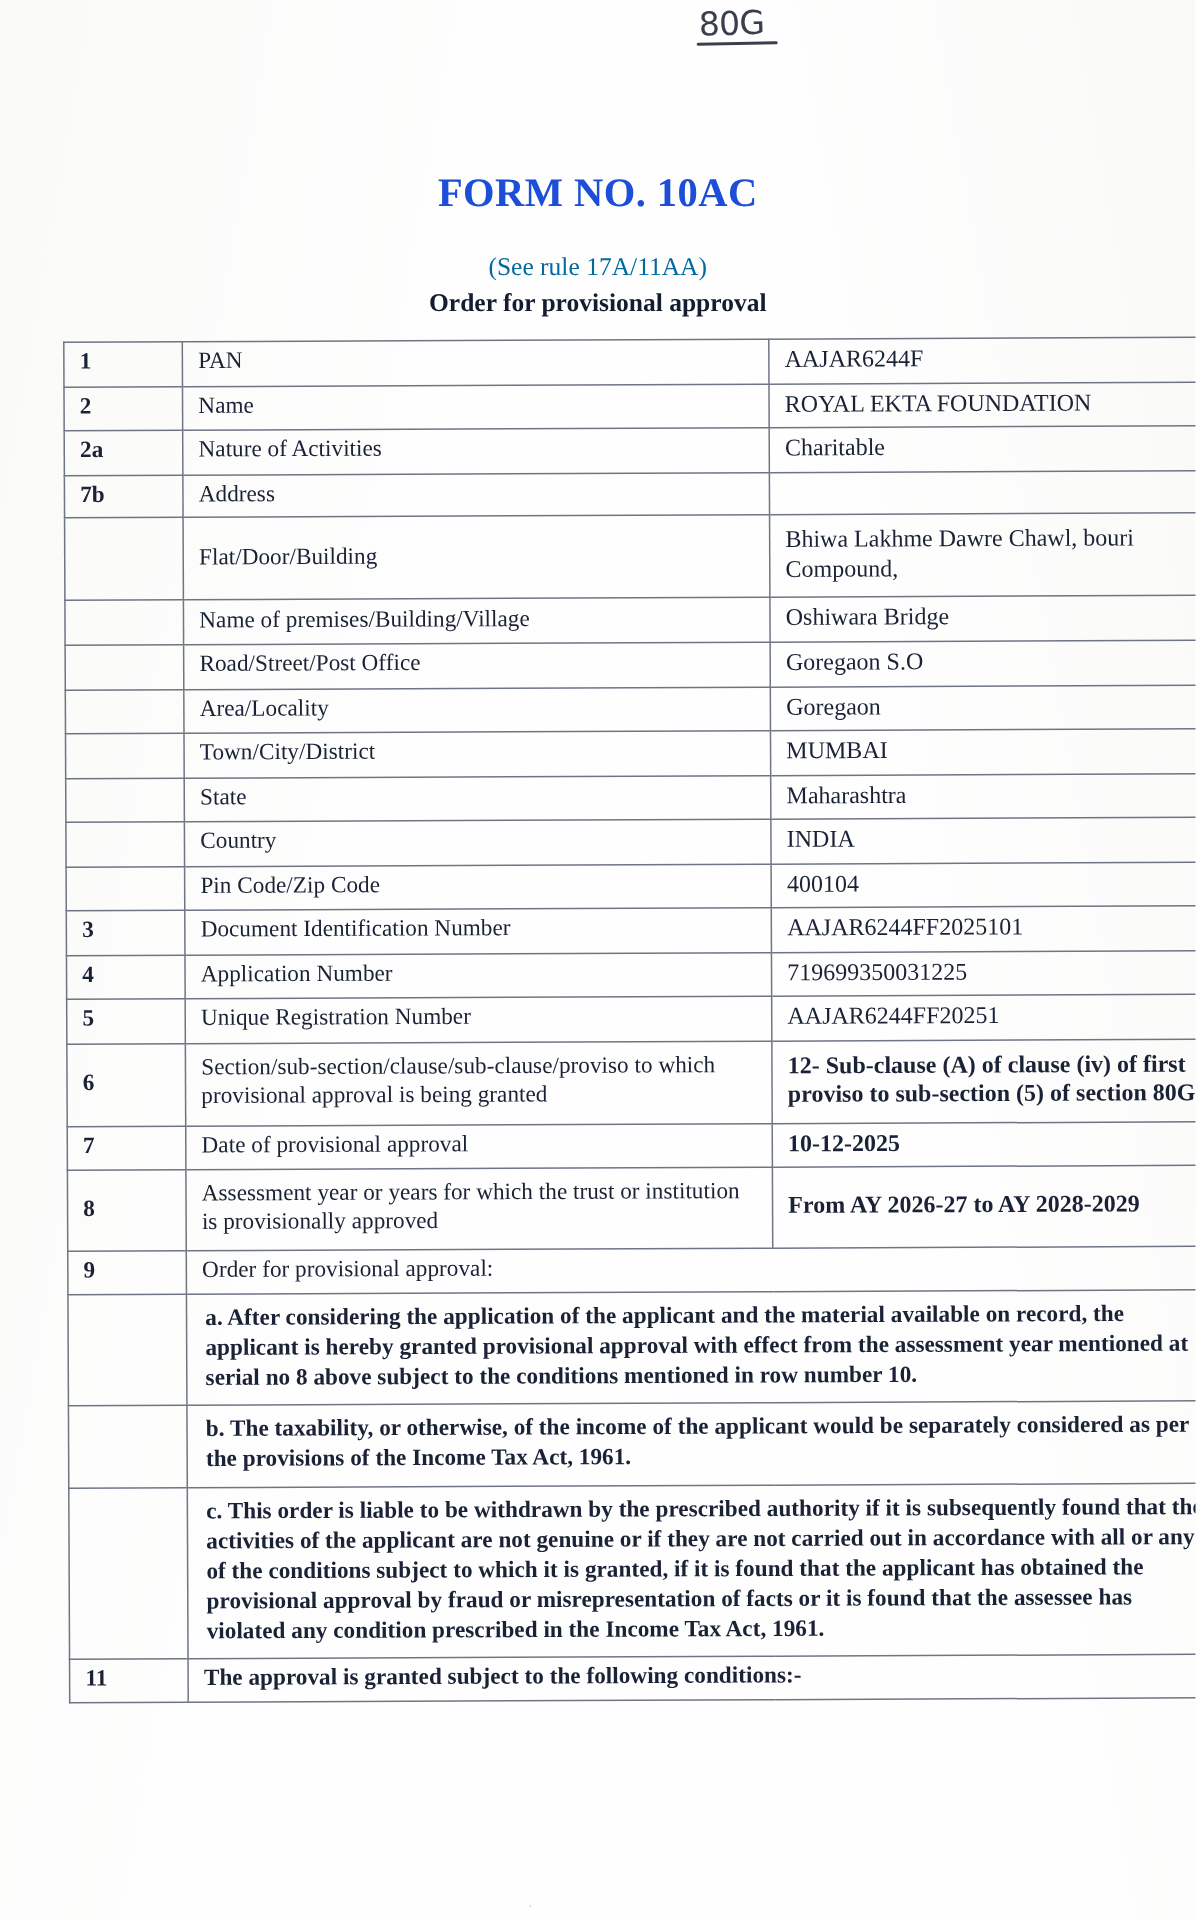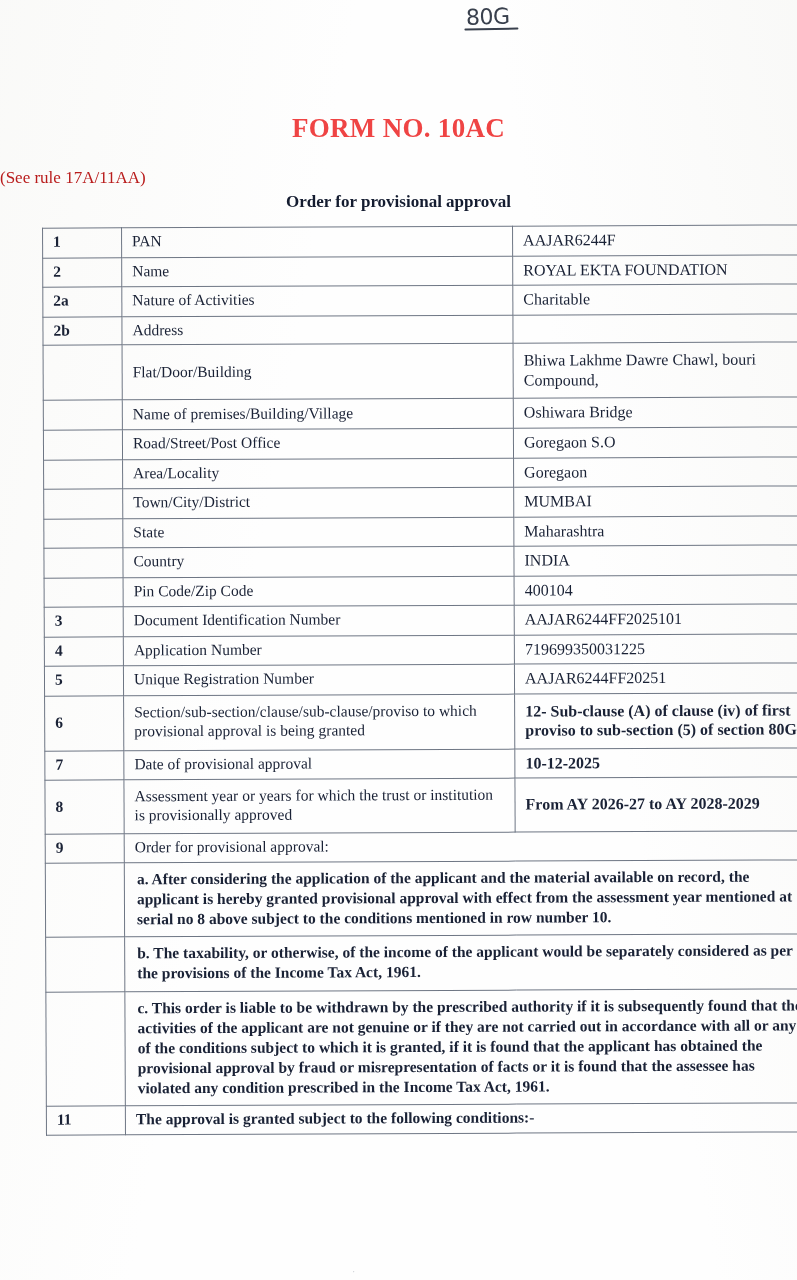--- a/index.html
+++ b/index.html
@@ -52,29 +52,30 @@
   
   .title {
     position: absolute;
     top: 113px;
     left: 0;
     width: 797px;
     text-align: center;
     font-size: 27px;
     font-weight: bold;
     letter-spacing: 0.3px;
-    color: #ef4444;
+    color: #1d4ed8;
   }
   .subtitle1 {
     position: absolute;
     top: 168px;
     left: 0;
     width: 797px;
+    text-align: center;
     font-size: 17px;
-    color: #b91c1c;
+    color: #0369a1;
   }
   .subtitle2 {
     position: absolute;
     top: 192px;
     left: 0;
     width: 797px;
     text-align: center;
     font-size: 17px;
     font-weight: bold;
     color: #141c30;
@@ -159,21 +160,21 @@
       <td class="col-sl">2</td>
       <td class="col-lbl lbl">Name</td>
       <td class="col-val val">ROYAL EKTA FOUNDATION</td>
     </tr>
     <tr>
       <td class="col-sl">2a</td>
       <td class="col-lbl lbl">Nature of Activities</td>
       <td class="col-val val">Charitable</td>
     </tr>
     <tr>
-      <td class="col-sl">2b</td>
+      <td class="col-sl">7b</td>
       <td class="col-lbl lbl">Address</td>
       <td class="col-val val"></td>
     </tr>
     <tr class="row-tall">
       <td class="col-sl"></td>
       <td class="col-lbl lbl">Flat/Door/Building</td>
       <td class="col-val val">Bhiwa Lakhme Dawre Chawl, bouri Compound,</td>
     </tr>
     <tr>
       <td class="col-sl"></td>

